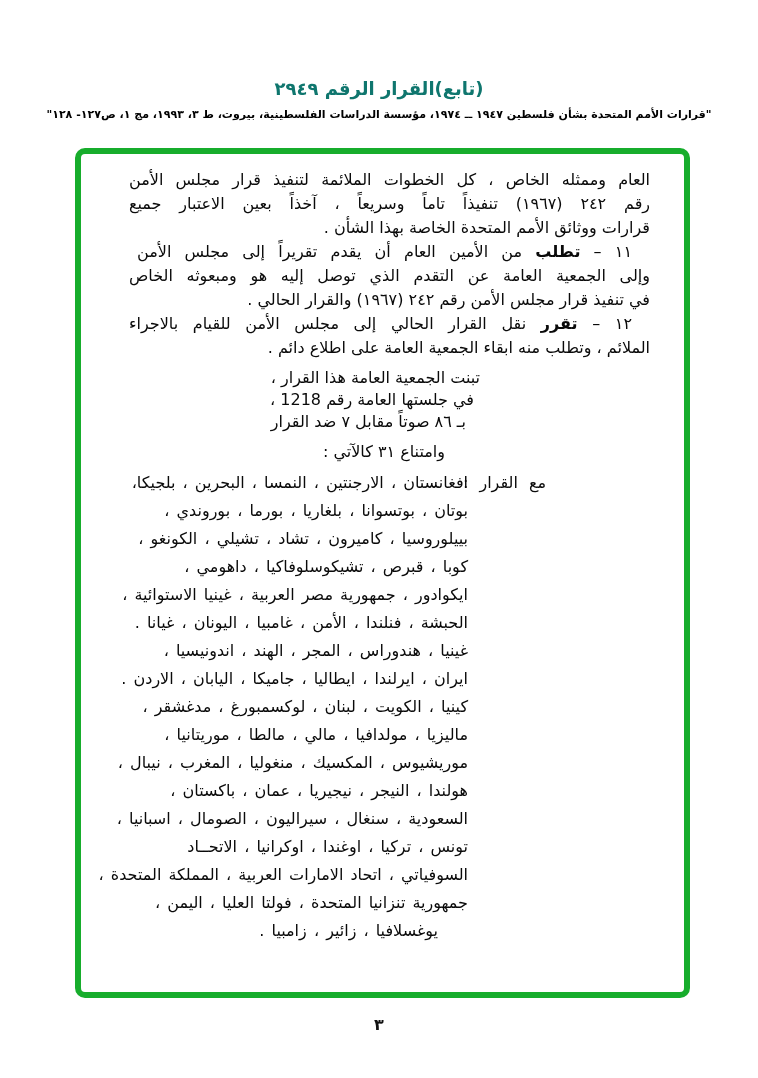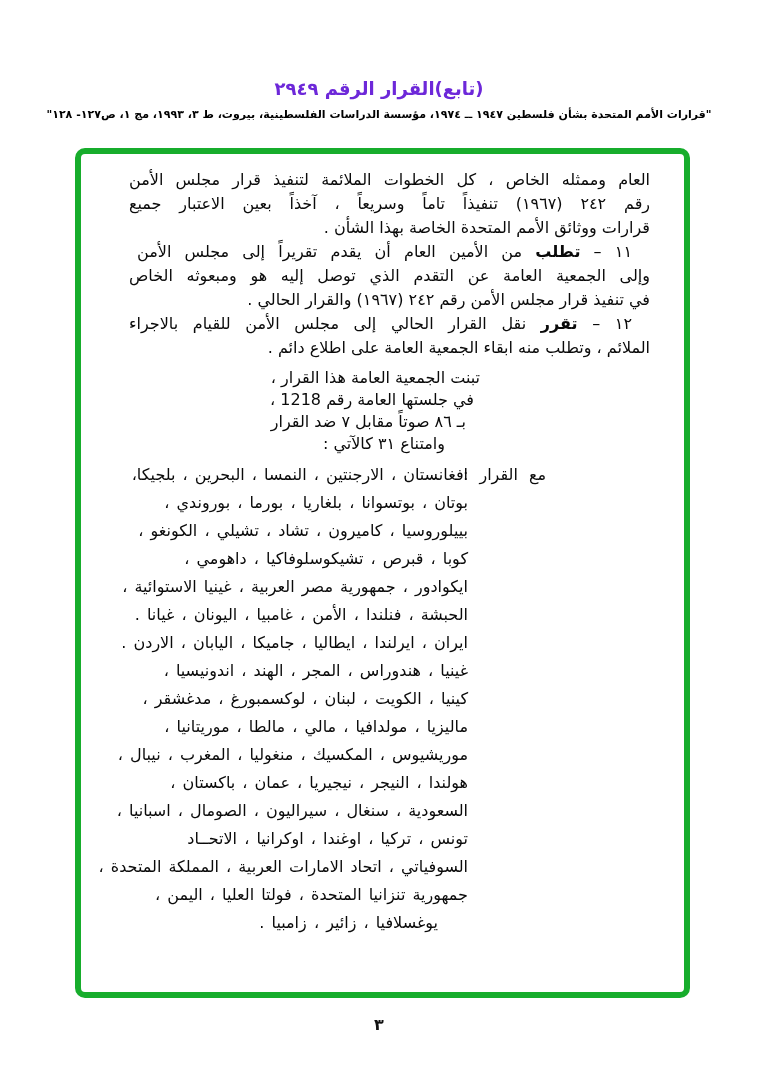--- a/index.html
+++ b/index.html
@@ -12,21 +12,21 @@
     direction:rtl;
     overflow:hidden;
   }
   .page{position:absolute;inset:0;}
   
   .title{
     position:absolute;top:78px;left:0;right:0;
     text-align:center;
     font-size:18px;font-weight:700;
     letter-spacing:0.5px;
-    color:#6d28d9;
+    color:#0f766e;
   }
   .citation{
     position:absolute;top:108px;left:40px;right:40px;
     text-align:center;
     font-size:11px;font-weight:700;
     color:#000;
     white-space:nowrap;
   }
   
   .green-box{
@@ -101,34 +101,34 @@
           <div class="bline jl"><span>وإلى الجمعية العامة عن التقدم الذي توصل إليه هو ومبعوثه الخاص</span></div>
           <div class="bline rl"><span>في تنفيذ قرار مجلس الأمن رقم ٢٤٢ (١٩٦٧) والقرار الحالي .</span></div>
           <div class="bline jl" style="padding-right: 18px;"><span>١٢ – </span><span class="bold">تقرر</span><span> نقل القرار الحالي إلى مجلس الأمن للقيام بالاجراء</span></div>
           <div class="bline rl"><span>الملائم ، وتطلب منه ابقاء الجمعية العامة على اطلاع دائم .</span></div>
         </div>
 
       <div class="vote" id="vote">
           <div class="bline rl" style="padding-right: 170px;"><span>تبنت الجمعية العامة هذا القرار ،</span></div>
           <div class="bline rl" style="padding-right: 176px;"><span>في جلستها العامة رقم 1218 ،</span></div>
           <div class="bline rl" style="padding-right: 184px;"><span>بـ ٨٦ صوتاً مقابل ٧ ضد القرار</span></div>
-          <div class="bline rl" style="padding-right: 205px;"><span>وامتناع ٣١ كالآتي :</span></div>
+          <div class="bline rl" style="padding-right: 205px; margin-top: 8px;"><span>وامتناع ٣١ كالآتي :</span></div>
         </div>
 
       <div class="wr">
         <div class="wr-label">مع القرار :</div>
         <div class="wr-lines" id="wrlines">
             <div class="bline rl"><span>افغانستان ، الارجنتين ، النمسا ، البحرين ، بلجيكا،</span></div>
             <div class="bline rl"><span>بوتان ، بوتسوانا ، بلغاريا ، بورما ، بوروندي ،</span></div>
             <div class="bline rl"><span>بييلوروسيا ، كاميرون ، تشاد ، تشيلي ، الكونغو ،</span></div>
             <div class="bline rl"><span>كوبا ، قبرص ، تشيكوسلوفاكيا ، داهومي ،</span></div>
             <div class="bline rl"><span>ايكوادور ، جمهورية مصر العربية ، غينيا الاستوائية ،</span></div>
             <div class="bline rl"><span>الحبشة ، فنلندا ، الأمن ، غامبيا ، اليونان ، غيانا .</span></div>
+            <div class="bline rl"><span>غينيا ، هندوراس ، المجر ، الهند ، اندونيسيا ،</span></div>
             <div class="bline rl"><span>ايران ، ايرلندا ، ايطاليا ، جاميكا ، اليابان ، الاردن .</span></div>
-            <div class="bline rl"><span>غينيا ، هندوراس ، المجر ، الهند ، اندونيسيا ،</span></div>
             <div class="bline rl"><span>كينيا ، الكويت ، لبنان ، لوكسمبورغ ، مدغشقر ،</span></div>
             <div class="bline rl"><span>ماليزيا ، مولدافيا ، مالي ، مالطا ، موريتانيا ،</span></div>
             <div class="bline rl"><span>موريشيوس ، المكسيك ، منغوليا ، المغرب ، نيبال ،</span></div>
             <div class="bline rl"><span>هولندا ، النيجر ، نيجيريا ، عمان ، باكستان ،</span></div>
             <div class="bline rl"><span>السعودية ، سنغال ، سيراليون ، الصومال ، اسبانيا ،</span></div>
             <div class="bline rl"><span>تونس ، تركيا ، اوغندا ، اوكرانيا ، الاتحــاد</span></div>
             <div class="bline rl"><span>السوفياتي ، اتحاد الامارات العربية ، المملكة المتحدة ،</span></div>
             <div class="bline rl"><span>جمهورية تنزانيا المتحدة ، فولتا العليا ، اليمن ،</span></div>
             <div class="bline rl" style="padding-right: 30px;"><span>يوغسلافيا ، زائير ، زامبيا .</span></div>
           </div>

